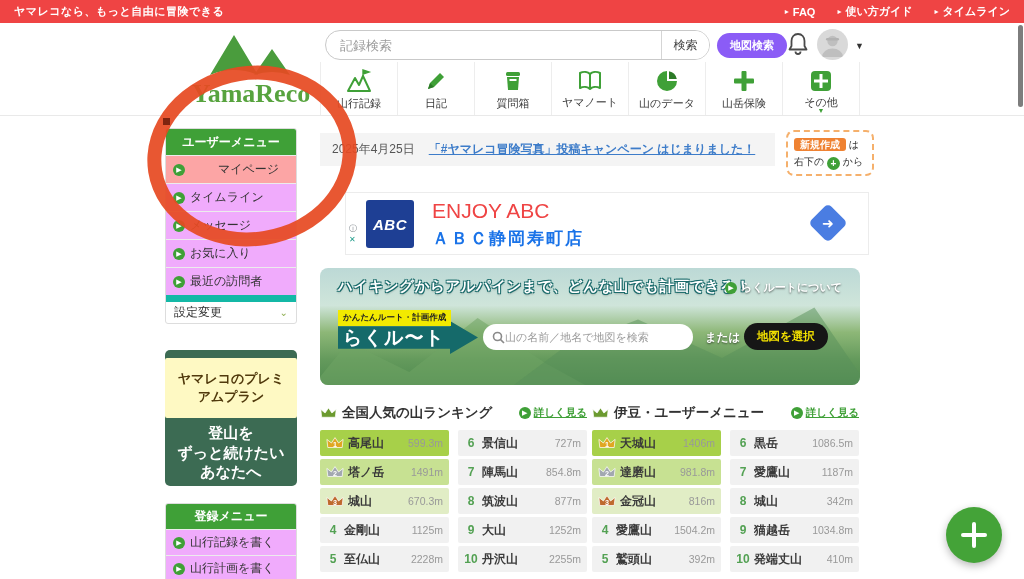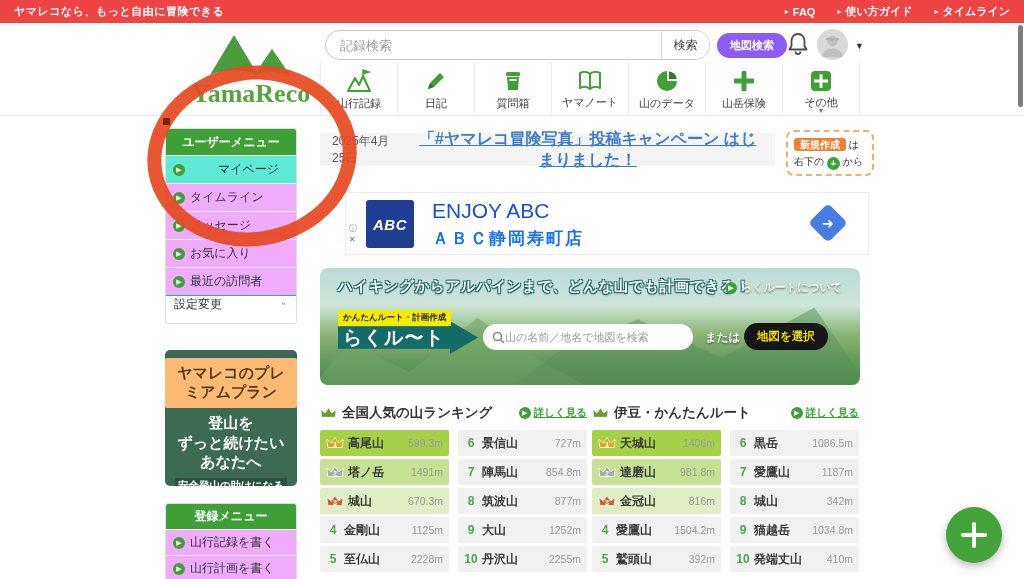--- a/index.html
+++ b/index.html
@@ -28,43 +28,43 @@
 
   #mainnav { position:absolute; left:320px; top:39px; width:540px; height:53px; display:flex; border-right:1px solid #ededed; }
   .nav-item { flex:1; border-left:1px solid #ededed; display:flex; flex-direction:column; align-items:center; justify-content:center; gap:3px; cursor:pointer; position:relative; padding-top:2px; }
   .nav-item .nlabel { font-size:11px; color:#3a3a3a; }
   .nav-item .ncaret { position:absolute; bottom:1px; font-size:7px; color:#3fa037; }
 
   
   .side-box { position:absolute; left:165px; width:132px; background:#fff; border:1px solid #ddd; border-radius:3px; overflow:hidden; }
   .side-head { background:#3fa037; color:#fff; font-size:12px; font-weight:bold; text-align:center; line-height:26px; height:26px; }
   .side-item { height:28px; display:flex; align-items:center; gap:5px; padding:0 7px; font-size:12px; color:#333; border-top:1px solid #ececec; cursor:pointer; background:#f0abfc; }
-  .side-item.active { background:#5eead4;gap:33px; }
+  .side-item.active { background:#fca5a5;gap:33px; }
   .bullet { width:12px; height:12px; min-width:12px; border-radius:50%; background:#3fa037; color:#fff; font-size:7px; display:flex; align-items:center; justify-content:center; }
-  .side-footer { height:28px; display:flex; align-items:flex-start; justify-content:space-between; padding:0 8px; font-size:12px; color:#333; border-top:1px solid #14b8a6; cursor:pointer; }
+  .side-footer { height:28px; display:flex; align-items:center; justify-content:space-between; padding:0 8px; font-size:12px; color:#333; border-top:7px solid #14b8a6; cursor:pointer; }
   .side-footer .chev { color:#8fae52; font-size:10px; }
 
   #premium { position:absolute; left:165px; top:350px; width:132px; height:136px; background:#3c6b53; border-radius:5px; text-align:center; overflow:hidden; cursor:pointer; }
-  #premium .ribbon { display:inline-block; margin-top:8px; background:#fdba74; color:#513a0d; font-size:15px; font-weight:bold; padding:6px 7px; border-radius:2px; }
+  #premium .ribbon { display:inline-block; margin-top:8px; background:#fef9c3; color:#513a0d; font-size:13px; font-weight:bold; padding:12px 7px; border-radius:2px; }
   #premium .headline { margin-top:5px; color:#fff; font-size:15px; font-weight:bold; line-height:1.3; }
   #premium .sub { margin-top:6px; font-size:10.5px; font-weight:bold; color:#fff; line-height:1.5; }
   #premium .sub span { background:#2c5140; padding:1px 3px;text-decoration:underline; }
 
   
   #newsbar { position:absolute; left:320px; top:133px; width:455px; height:33px; background:#f4f4f4; display:flex; align-items:center; gap:14px; padding:0 12px; }
   #newsbar .date { font-size:12px; color:#555; }
-  #newsbar a { font-size:16px; font-weight:bold; color:#3d7cc9; text-decoration:underline; cursor:pointer;text-align:center; }
+  #newsbar a { font-size:12px; font-weight:bold; color:#3d7cc9; text-decoration:underline; cursor:pointer;text-align:center; }
 
   #create-hint { position:absolute; left:786px; top:130px; width:88px; height:46px; border:2px dashed #f5b06c; border-radius:8px; background:#fff; padding:4px 6px; font-size:10px; color:#333; line-height:1.7; }
   #create-hint .chip { background:#ef8232; color:#fff; font-size:10px; font-weight:bold; border-radius:3px; padding:1px 6px; cursor:pointer; }
   #create-hint .mini-plus { display:inline-flex; width:13px; height:13px; border-radius:50%; background:#3fa037; color:#fff; font-size:10px; align-items:center; justify-content:center; vertical-align:-2px; font-weight:bold; }
 
   #ad { position:absolute; left:345px; top:192px; width:524px; height:63px; background:#fff; border:1px solid #ececec; cursor:pointer; }
   #ad .abclogo { position:absolute; left:20px; top:7px; width:48px; height:48px; background:#1e3f94; border-radius:3px; color:#fff; display:flex; align-items:center; justify-content:center; font-weight:bold; font-style:italic; font-size:15px; letter-spacing:.5px; }
-  #ad .adtitle { position:absolute; left:86px; top:6px; font-size:21px; color:#1d4ed8; }
+  #ad .adtitle { position:absolute; left:86px; top:6px; font-size:21px; color:#ef4444; }
   #ad .adsub { position:absolute; left:86px; top:34px; font-size:17px; font-weight:bold; color:#1a73e8; letter-spacing:2px; }
   #ad .diamond { position:absolute; right:26px; top:16px; width:28px; height:28px; background:#4a7de2; border-radius:5px; transform:rotate(45deg); display:flex; align-items:center; justify-content:center; }
   #ad .diamond span { transform:rotate(-45deg); color:#fff; font-size:14px; font-weight:bold; }
   #ad .adinfo { position:absolute; left:3px; top:30px; font-size:8px; color:#7f868c; line-height:1.4; }
   #ad .adinfo .x { color:#1f9c8a; }
 
   #rakuroute { position:absolute; left:320px; top:268px; width:540px; height:117px; border-radius:8px; overflow:hidden; background:linear-gradient(180deg,#bcd9d6 0%,#cfe5da 32%,#8db777 55%,#649a5c 78%,#4f8a4f 100%); }
   #rakuroute .mtn1 { position:absolute; left:-40px; top:38px; width:380px; height:120px; background:#6fa465; clip-path:polygon(0 100%,18% 30%,34% 55%,52% 10%,70% 48%,100% 100%); opacity:.55; }
   #rakuroute .mtn2 { position:absolute; right:-30px; top:30px; width:420px; height:120px; background:#58905a; clip-path:polygon(0 100%,22% 42%,40% 18%,60% 50%,82% 8%,100% 100%); opacity:.5; }
   #rakuroute .rr-head { position:absolute; left:18px; top:9px; color:#fff; font-size:14.5px; font-weight:bold; letter-spacing:.5px;
@@ -419,21 +419,21 @@
     </div>
   </div>
 <div class="ranking" id="ranking-1">
     <div class="rk-head">
       <span>
         <svg width="17" height="14" viewBox="0 0 20 14">
           <path d="M2 12 L1 3 L6 7 L10 1 L14 7 L19 3 L18 12 Z" fill="#6b9a2f" stroke="#fff" stroke-width="0.8"></path>
           <text x="10" y="11" font-size="8" font-weight="bold" fill="#fff" text-anchor="middle"></text>
         </svg>
       </span>
-      <span class="rk-title">伊豆・かんたんルート</span>
+      <span class="rk-title">伊豆・ユーザーメニュー</span>
       <span class="rk-more">
         <span class="bullet">▶</span>
         <span class="txt">詳しく見る</span>
       </span>
     </div>
     <div class="rk-cols">
       <div class="rk-col">
         <div class="rk-row" style="background: rgb(167, 208, 73);">
           <span>
             <svg width="18" height="14" viewBox="0 0 20 14">

